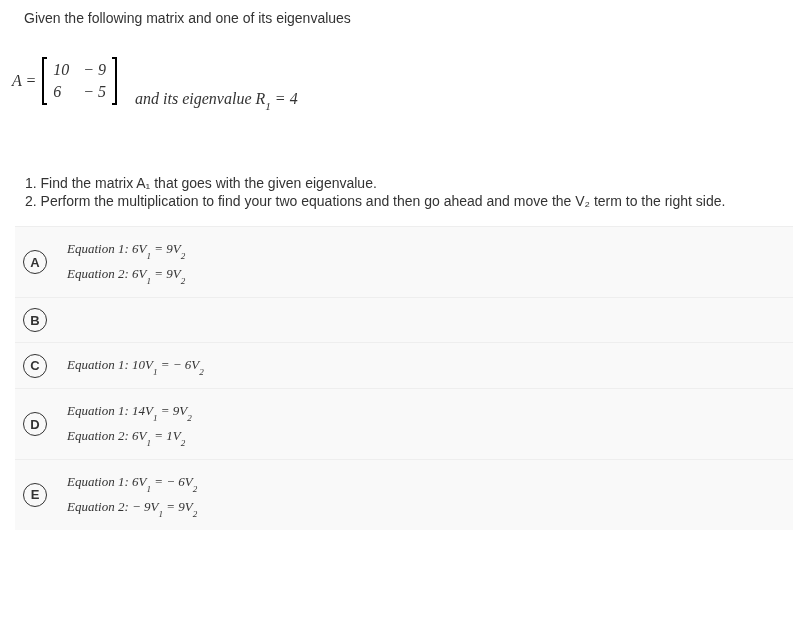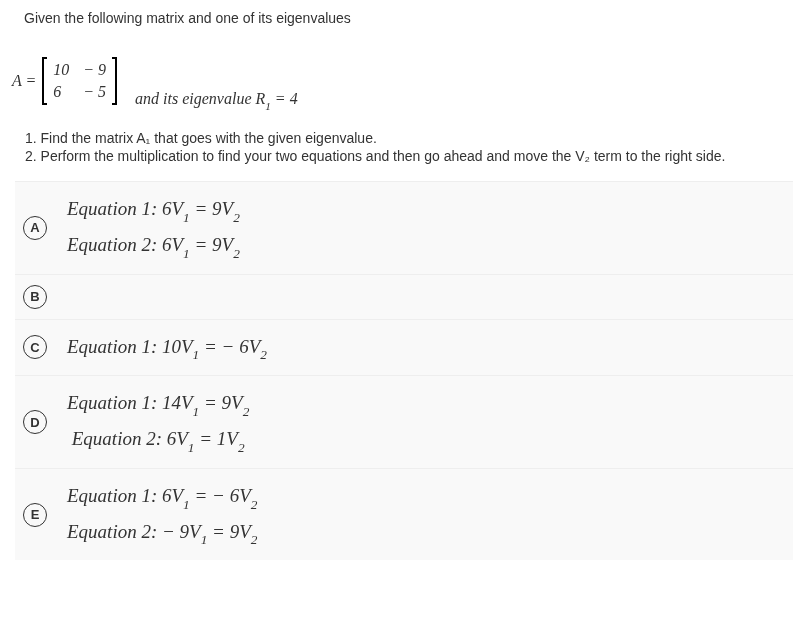--- a/index.html
+++ b/index.html
@@ -63,20 +63,21 @@
     }
     .sub {
       font-size: 0.7em;
       vertical-align: sub;
       position: relative;
       top: 2px;
     }
     .instructions {
       padding: 0px 25px 10px 25px;
       color: #333;
+      margin-top: 45px;
     }
     .instructions p {
       margin-bottom: 2px;
       font-size: 14px;
     }
     .options {
       padding: 5px 15px;
     }
     .option {
       display: flex;
@@ -96,23 +97,22 @@
       display: flex;
       align-items: center;
       justify-content: center;
       font-weight: bold;
       font-size: 13px;
       flex-shrink: 0;
     }
     .option-content {
       font-family: 'Times New Roman', serif;
       font-style: italic;
-      font-size: 19px;
+      font-size: 13px;
       line-height: 1.8;
-      text-align: center;
     }
     .eq-line {
       white-space: nowrap;
     }
   </style>
 </head>
 <body>
 
 <div class="question-text">Given the following matrix and one of its eigenvalues</div>
 

